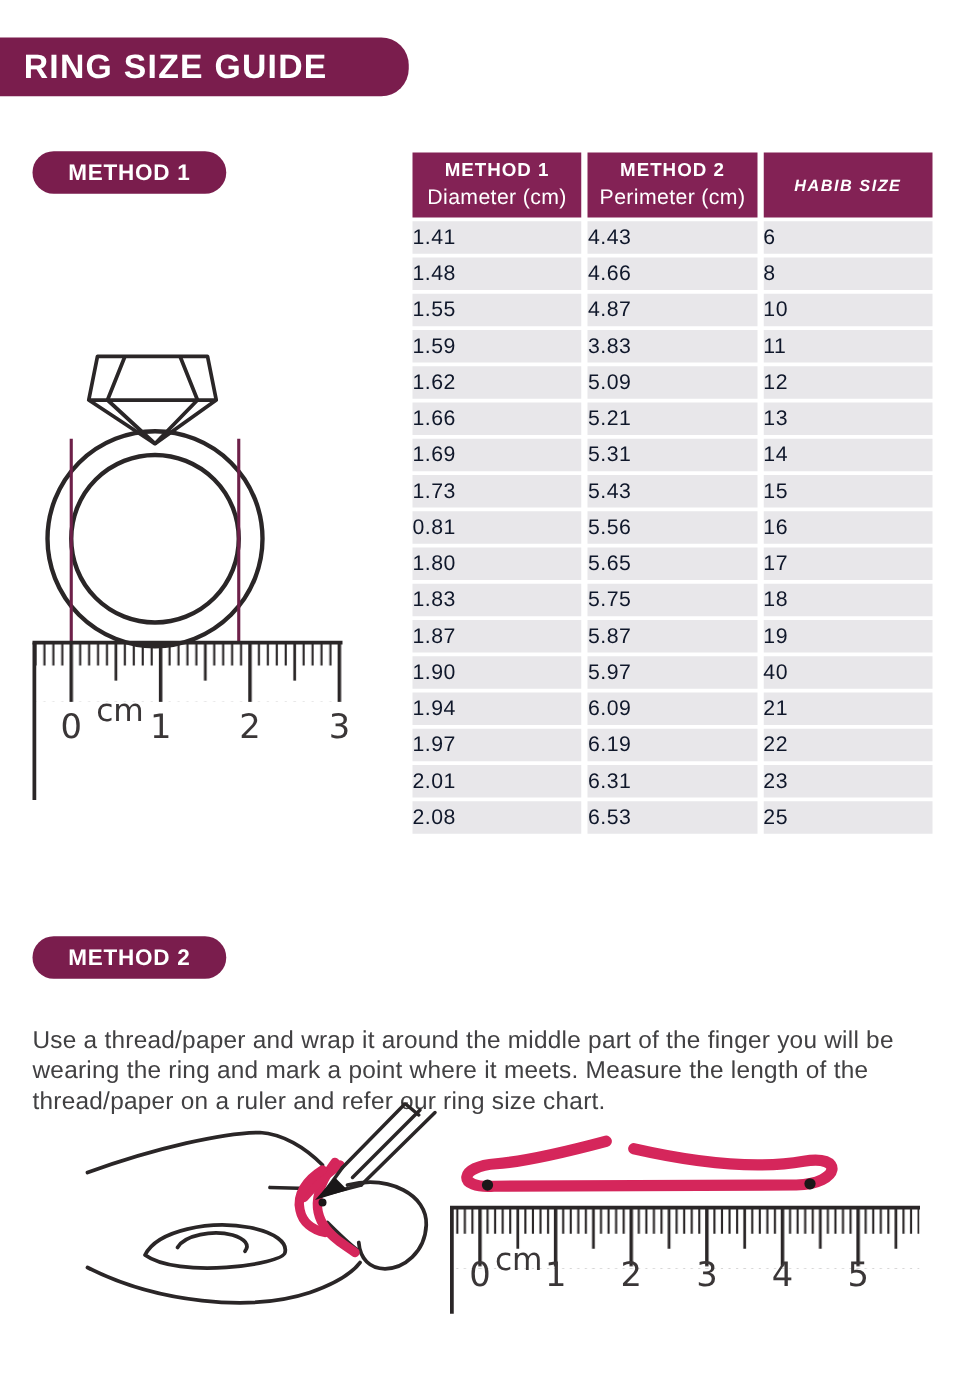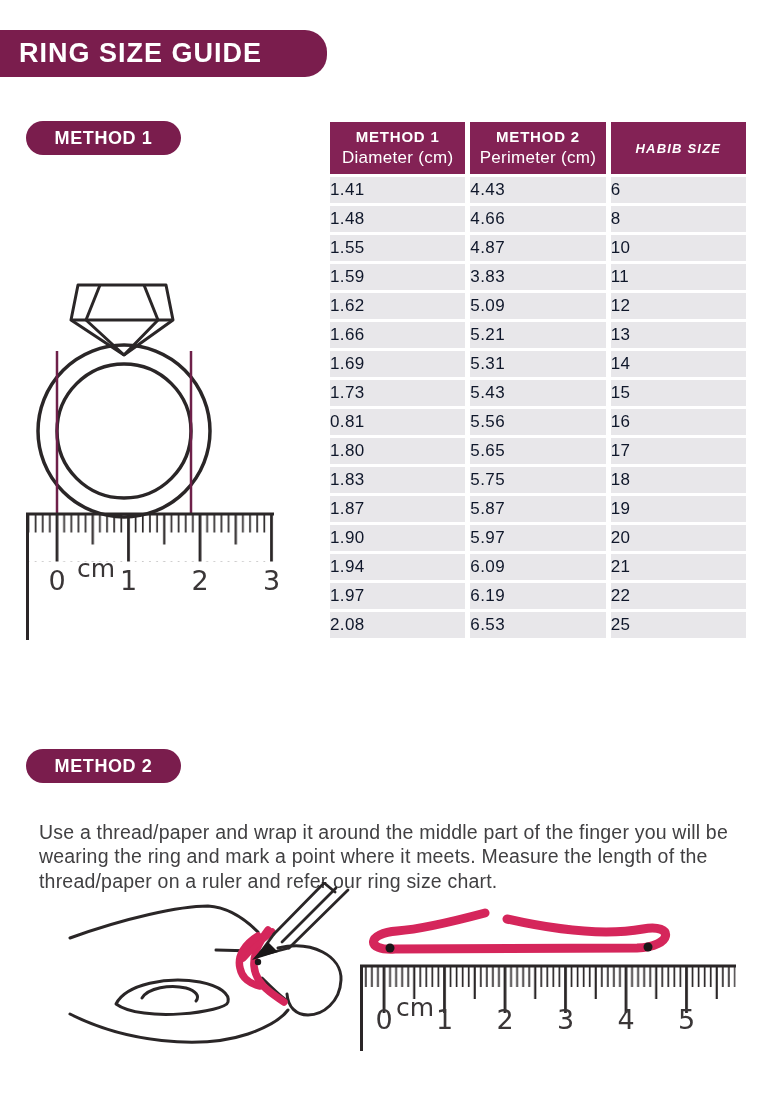--- a/index.html
+++ b/index.html
@@ -17,21 +17,21 @@
     position:absolute;left:26px;width:155px;height:34px;background:#7a1d4d;border-radius:17px;
     color:#fff;font-weight:bold;font-size:18px;letter-spacing:.6px;
     display:flex;align-items:center;justify-content:center;
   }
   .badge.m1{top:121px;}
   .badge.m2{top:749px;}
   .para{
     position:absolute;color:#414042;font-size:19.5px;line-height:24.5px;letter-spacing:.2px;
   }
   .para.m1{left:26px;top:168px;width:278px;}
-  .para.m2{left:39px;top:800px;width:700px;}
+  .para.m2{left:26px;top:800px;width:700px;}
   table.sizes{
     position:absolute;left:325px;top:119px;width:426px;
     border-collapse:separate;border-spacing:5px 3px;table-layout:fixed;
   }
   table.sizes th{
     background:#832255;color:#fff;height:52px;text-align:center;vertical-align:middle;padding:0;
   }
   .th-title{display:block;font-size:15px;font-weight:bold;letter-spacing:.8px;}
   .th-sub{display:block;font-size:17px;font-weight:normal;letter-spacing:.3px;margin-top:3px;}
   .th-sub:empty{display:none;}
@@ -169,31 +169,36 @@
         <td>18</td>
       </tr>
         <tr>
         <td>1.87</td>
         <td>5.87</td>
         <td>19</td>
       </tr>
         <tr>
         <td>1.90</td>
         <td>5.97</td>
-        <td>20</td>
+        <td>40</td>
       </tr>
         <tr>
         <td>1.94</td>
         <td>6.09</td>
         <td>21</td>
       </tr>
         <tr>
         <td>1.97</td>
         <td>6.19</td>
         <td>22</td>
+      </tr>
+        <tr>
+        <td>2.01</td>
+        <td>6.31</td>
+        <td>23</td>
       </tr>
         <tr>
         <td>2.08</td>
         <td>6.53</td>
         <td>25</td>
       </tr>
       </tbody>
   </table>
 
   <div class="badge m2">

